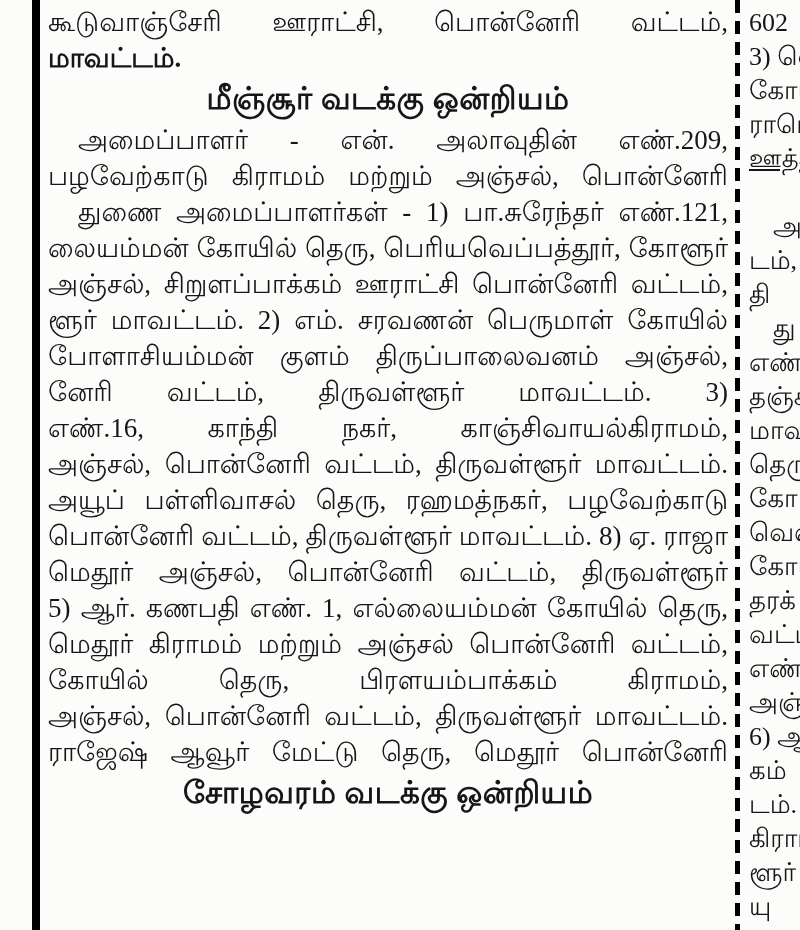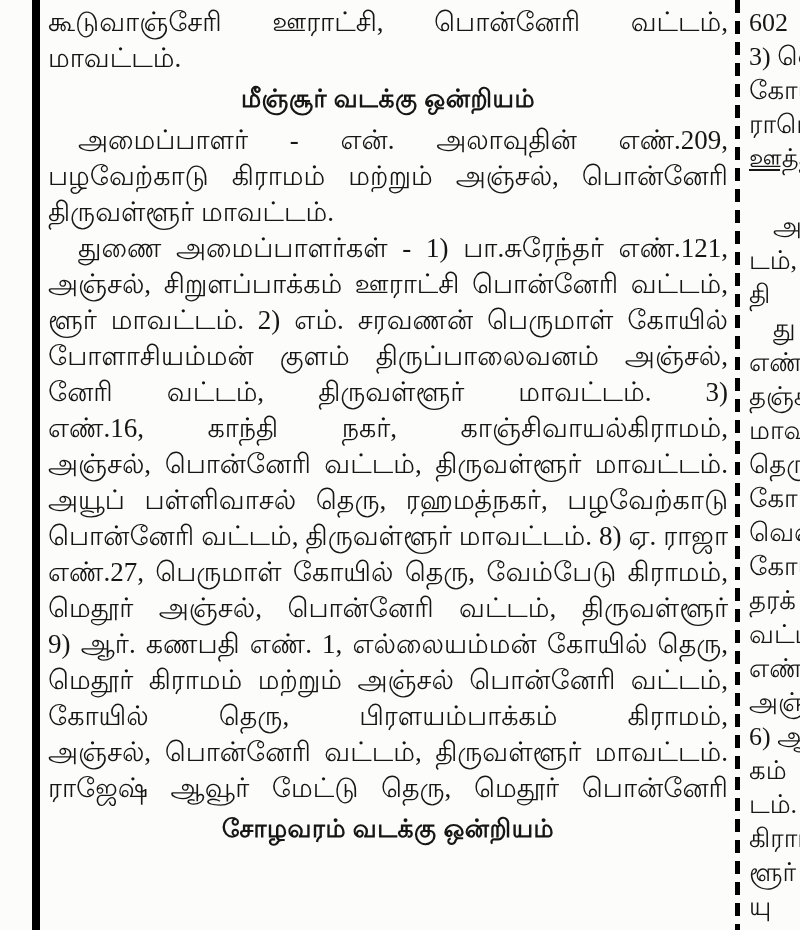--- a/index.html
+++ b/index.html
@@ -14,55 +14,54 @@
     position:absolute;left:735px;top:0;width:5px;height:930px;
     background:repeating-linear-gradient(to bottom,#000 0 13px,transparent 13px 21px);
   }
   .col-main{position:absolute;left:48px;top:4px;width:680px;}
   .col-right{position:absolute;left:749px;top:6px;width:140px;}
   .line{
     font-size:27px;line-height:36px;height:36px;overflow:hidden;
     text-align:justify;text-align-last:justify;
   }
   .line.first{padding-left:30px;}
-  .line.last{text-align-last:left;}
+  .line.last{text-align-last:left;font-weight:bold;}
   .heading{
-    font-size:25px;font-weight:700;line-height:46px;height:46px;
+    font-size:31px;font-weight:700;line-height:46px;height:46px;
     text-align:center;letter-spacing:0.5px;white-space:nowrap;
   }
   .rline{
     font-size:26px;line-height:34px;height:34px;white-space:nowrap;overflow:visible;
   }
   .rline.indent{padding-left:24px;}
   .rline.u{text-decoration:underline;}
 </style>
 </head>
 <body>
 
 <div class="page">
   <div class="left-rule"></div>
   <div class="col-main" id="col-main">
       <div class="line">கூடுவாஞ்சேரி ஊராட்சி, பொன்னேரி வட்டம், திருவள்ளூர்</div>
       <div class="line last">மாவட்டம்.</div>
       <div class="heading">மீஞ்சூர் வடக்கு ஒன்றியம்</div>
       <div class="line first">அமைப்பாளர் - என். அலாவுதின் எண்.209, ரஹமத்நகர்</div>
       <div class="line">பழவேற்காடு கிராமம் மற்றும் அஞ்சல், பொன்னேரி வட்டம்,</div>
-      <div class="line last">திருவள்ளூர் மாவட்டம்.</div>
       <div class="line first">துணை அமைப்பாளர்கள் - 1) பா.சுரேந்தர் எண்.121, எல்</div>
+      <div class="line">லையம்மன் கோயில் தெரு, பெரியவெப்பத்தூர், கோளூர்</div>
       <div class="line">அஞ்சல், சிறுளப்பாக்கம் ஊராட்சி பொன்னேரி வட்டம், திருவள்</div>
       <div class="line">ளூர் மாவட்டம். 2) எம். சரவணன் பெருமாள் கோயில் தெரு,</div>
       <div class="line">போளாசியம்மன் குளம் திருப்பாலைவனம் அஞ்சல், பொன்</div>
       <div class="line">னேரி வட்டம், திருவள்ளூர் மாவட்டம். 3) உ.சத்தியகுமார்</div>
       <div class="line">எண்.16, காந்தி நகர், காஞ்சிவாயல்கிராமம், திருப்பாலைவனம்</div>
       <div class="line">அஞ்சல், பொன்னேரி வட்டம், திருவள்ளூர் மாவட்டம். 4) அ.</div>
       <div class="line">அயூப் பள்ளிவாசல் தெரு, ரஹமத்நகர், பழவேற்காடு கிராமம்,</div>
       <div class="line">பொன்னேரி வட்டம், திருவள்ளூர் மாவட்டம். 8) ஏ. ராஜா</div>
-      <div class="line">எண்.27, பெருமாள் கோயில் தெரு, வேம்பேடு கிராமம்,</div>
       <div class="line">மெதூர் அஞ்சல், பொன்னேரி வட்டம், திருவள்ளூர் மாவட்டம்.</div>
-      <div class="line">9) ஆர். கணபதி எண். 1, எல்லையம்மன் கோயில் தெரு,</div>
+      <div class="line">5) ஆர். கணபதி எண். 1, எல்லையம்மன் கோயில் தெரு,</div>
       <div class="line">மெதூர் கிராமம் மற்றும் அஞ்சல் பொன்னேரி வட்டம், திருவள்</div>
       <div class="line">கோயில் தெரு, பிரளயம்பாக்கம் கிராமம், திருப்பாலைவனம்</div>
       <div class="line">அஞ்சல், பொன்னேரி வட்டம், திருவள்ளூர் மாவட்டம். 8) எம்.</div>
       <div class="line">ராஜேஷ் ஆவூர் மேட்டு தெரு, மெதூர் பொன்னேரி வட்டம்,</div>
       <div class="heading">சோழவரம் வடக்கு ஒன்றியம்</div>
     </div>
   <div class="dashed-rule"></div>
   <div class="col-right" id="col-right">
       <div class="rline">602</div>
       <div class="rline">3) வெ</div>

